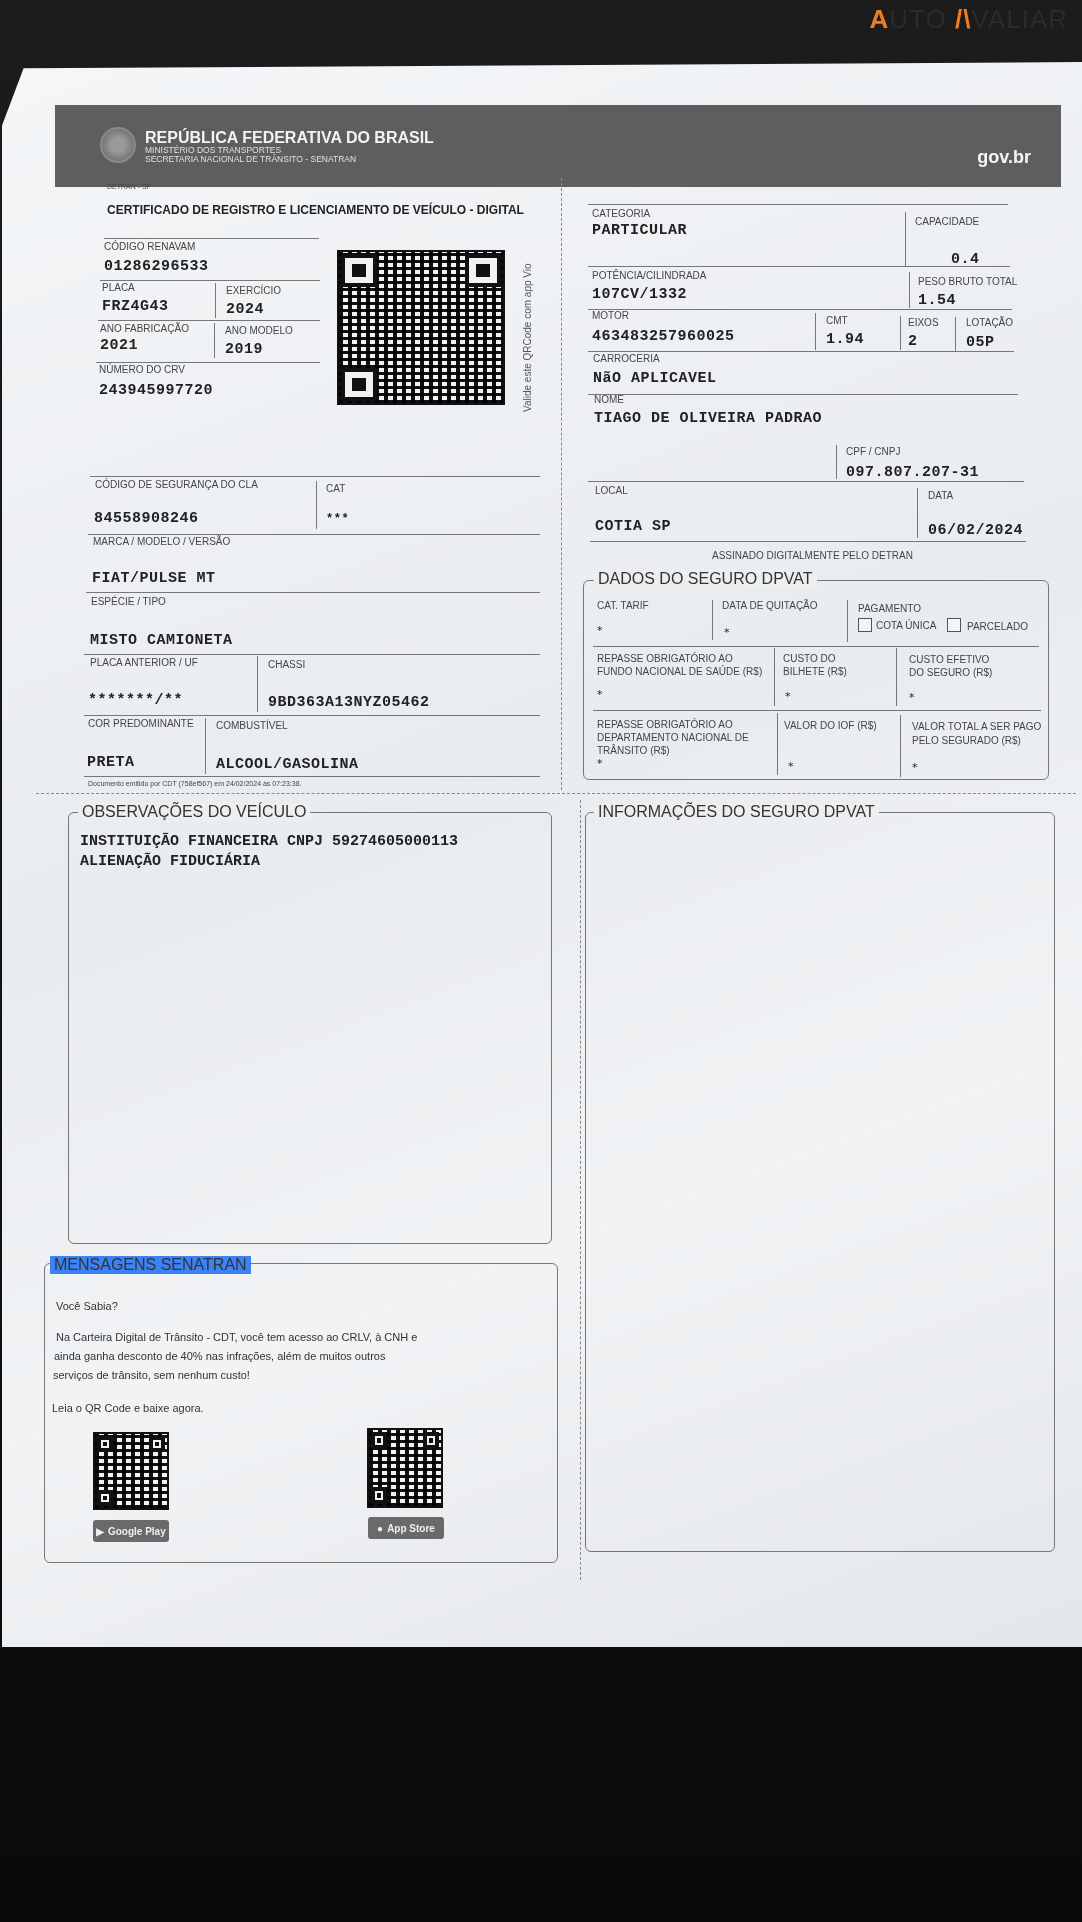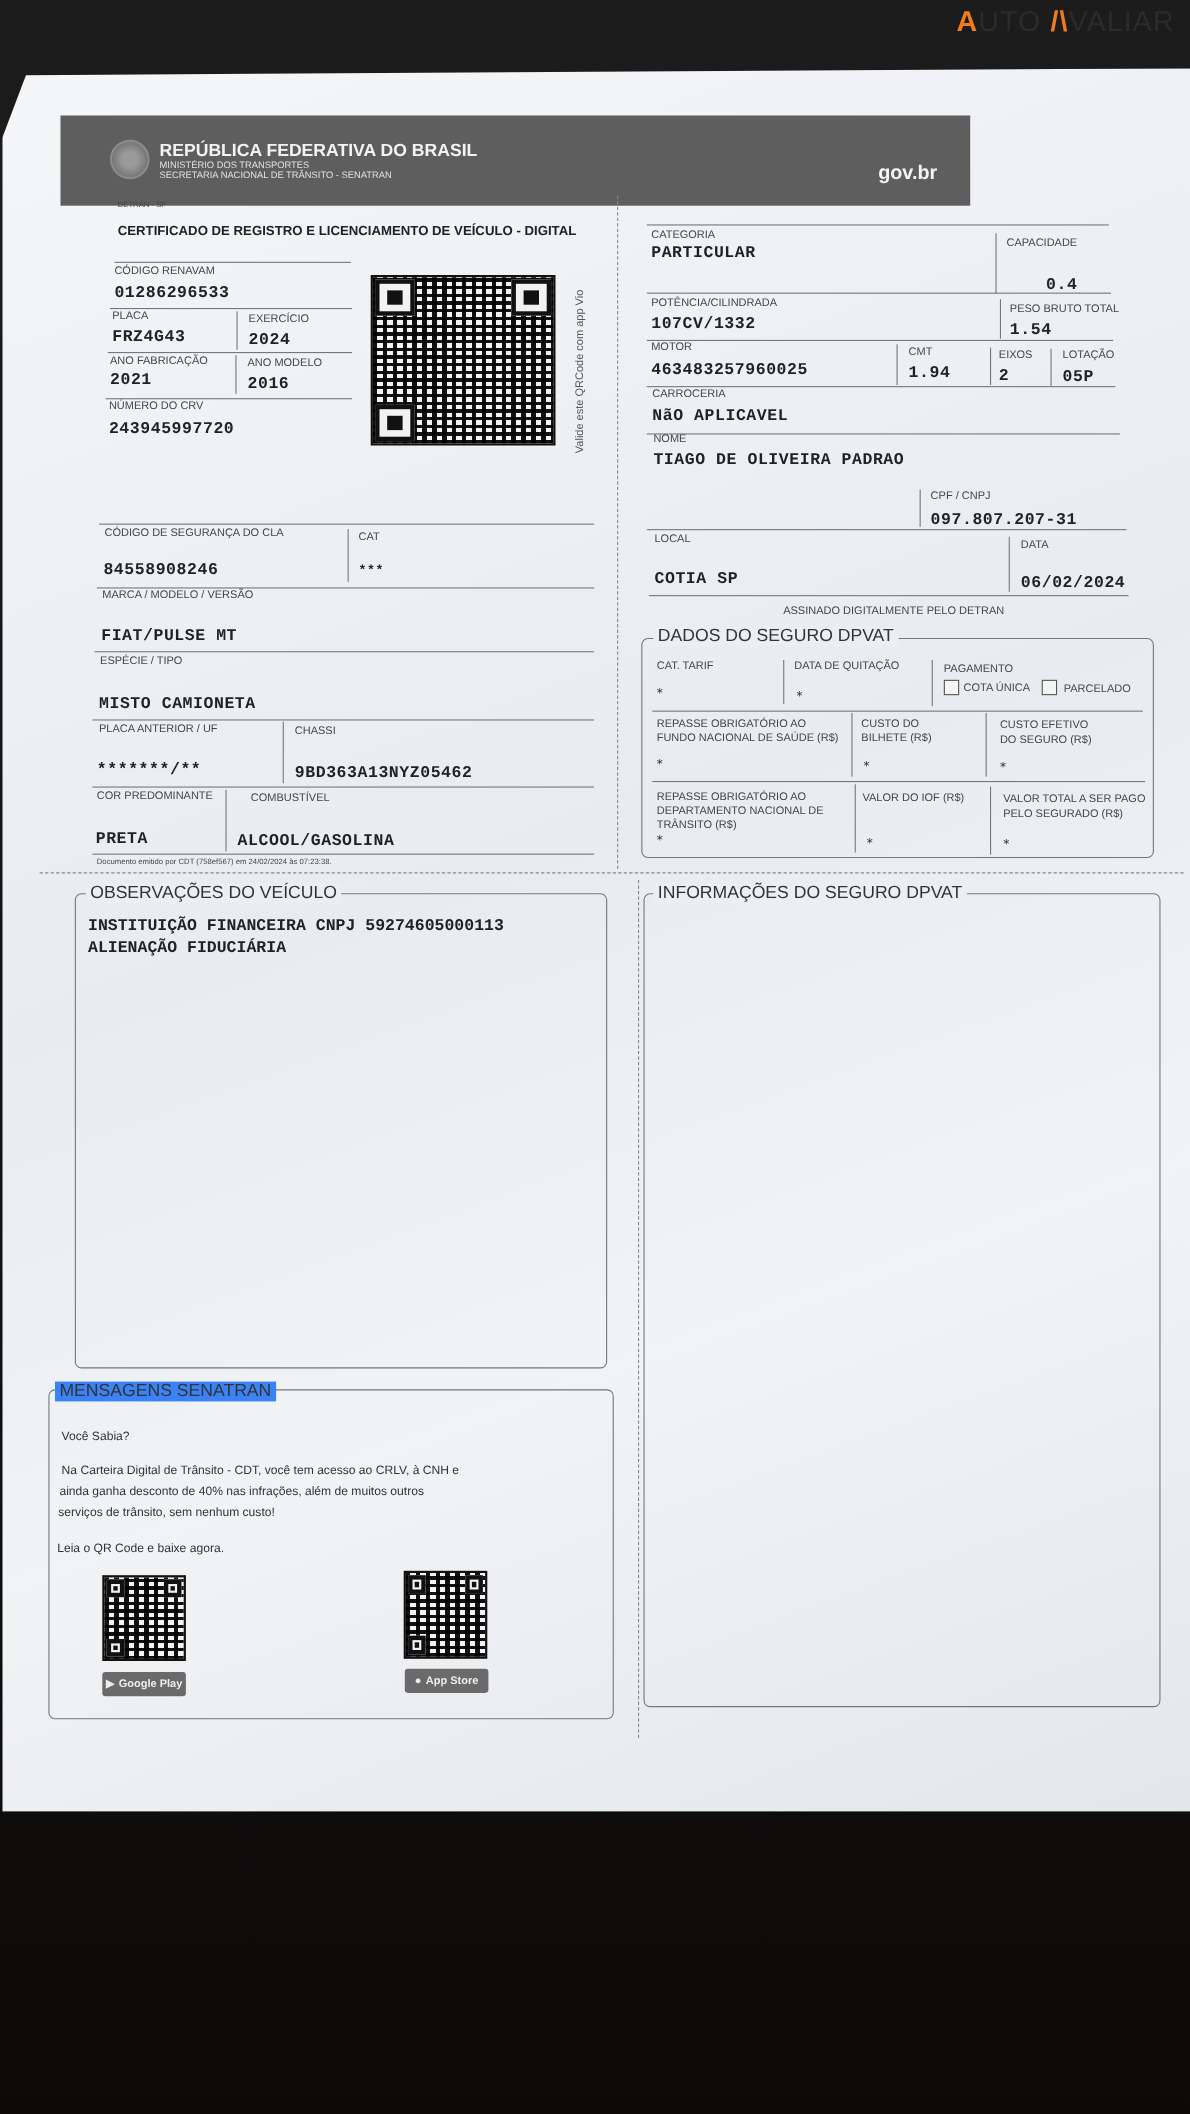--- a/index.html
+++ b/index.html
@@ -16,21 +16,21 @@
     font-size: 26px; font-weight: 400; letter-spacing: 1px;
     color: #2b2b2b;
   }
   .watermark .accent { color: #f07c1e; font-weight: 700; }
   .paper {
     position: absolute; left: 2px; top: 62px; width: 1080px; height: 1585px;
     background: linear-gradient(160deg, #f4f6f8 0%, #e9ecef 45%, #f1f3f5 70%, #e4e7ea 100%);
     clip-path: polygon(2% 0.4%, 100% 0%, 100% 100%, 0% 100%, 0% 4%);
   }
   .header {
-    position: absolute; left: 55px; top: 105px; width: 827px; height: 82px;
+    position: absolute; left: 55px; top: 105px; width: 1006px; height: 82px;
     background: #5e5e5e;
   }
   .coat {
     position: absolute; left: 45px; top: 22px; width: 36px; height: 36px;
     border-radius: 50%; background: radial-gradient(circle, #9a9a9a 30%, #777 70%);
     border: 2px solid #8a8a8a;
   }
   .h-title { position: absolute; left: 90px; top: 24px; color: #f3f3f3; font-family: "Liberation Sans", sans-serif; font-weight: 700; font-size: 16px; }
   .h-sub1, .h-sub2 { position: absolute; left: 90px; color: #e0e0e0; font-family: "Liberation Sans", sans-serif; font-size: 8.5px; }
   .h-sub1 { top: 40px; } .h-sub2 { top: 49px; }
@@ -105,21 +105,21 @@
 <div class="lbl" style="left:102px;top:282px;">PLACA</div>
 <div class="val" style="left:102px;top:298px;">FRZ4G43</div>
 <div class="vl" style="left:215px;top:283px;height:35px;"></div>
 <div class="lbl" style="left:226px;top:285px;">EXERCÍCIO</div>
 <div class="val" style="left:226px;top:301px;">2024</div>
 <div class="hl" style="left:98px;top:320px;width:222px;"></div>
 <div class="lbl" style="left:100px;top:323px;">ANO FABRICAÇÃO</div>
 <div class="val" style="left:100px;top:337px;">2021</div>
 <div class="vl" style="left:214px;top:323px;height:35px;"></div>
 <div class="lbl" style="left:225px;top:325px;">ANO MODELO</div>
-<div class="val" style="left:225px;top:341px;">2016</div>
+<div class="val" style="left:225px;top:341px;">2019</div>
 <div class="hl" style="left:96px;top:362px;width:224px;"></div>
 <div class="lbl" style="left:99px;top:364px;">NÚMERO DO CRV</div>
 <div class="val" style="left:99px;top:382px;">243945997720</div>
 
 <div class="qr" style="left:337px;top:250px;width:168px;height:155px;">
   <div class="finder f1"></div>
     <div class="finder f2"></div>
     <div class="finder f3"></div>
 </div>
 <div class="vertical-note">Valide este QRCode com app Vio</div>
@@ -139,21 +139,21 @@
 <div class="hl" style="left:84px;top:654px;width:456px;"></div>
 <div class="lbl" style="left:90px;top:657px;">PLACA ANTERIOR / UF</div>
 <div class="val" style="left:88px;top:692px;">*******/**</div>
 <div class="vl" style="left:257px;top:656px;height:56px;"></div>
 <div class="lbl" style="left:268px;top:659px;">CHASSI</div>
 <div class="val" style="left:268px;top:694px;">9BD363A13NYZ05462</div>
 <div class="hl" style="left:84px;top:715px;width:456px;"></div>
 <div class="lbl" style="left:88px;top:718px;">COR PREDOMINANTE</div>
 <div class="val" style="left:87px;top:754px;">PRETA</div>
 <div class="vl" style="left:205px;top:718px;height:56px;"></div>
-<div class="lbl" style="left:228px;top:720px;">COMBUSTÍVEL</div>
+<div class="lbl" style="left:216px;top:720px;">COMBUSTÍVEL</div>
 <div class="val" style="left:216px;top:756px;">ALCOOL/GASOLINA</div>
 <div class="hl" style="left:84px;top:776px;width:456px;"></div>
 <div class="small" style="left:88px;top:780px;">Documento emitido por CDT (758ef567) em 24/02/2024 às 07:23:38.</div>
 
 <div class="hl" style="left:588px;top:204px;width:420px;"></div>
 <div class="lbl" style="left:592px;top:208px;">CATEGORIA</div>
 <div class="val" style="left:592px;top:222px;">PARTICULAR</div>
 <div class="vl" style="left:905px;top:212px;height:55px;"></div>
 <div class="lbl" style="left:915px;top:216px;">CAPACIDADE</div>
 <div class="val" style="left:915px;top:251px;margin-left:36px;">0.4</div>

